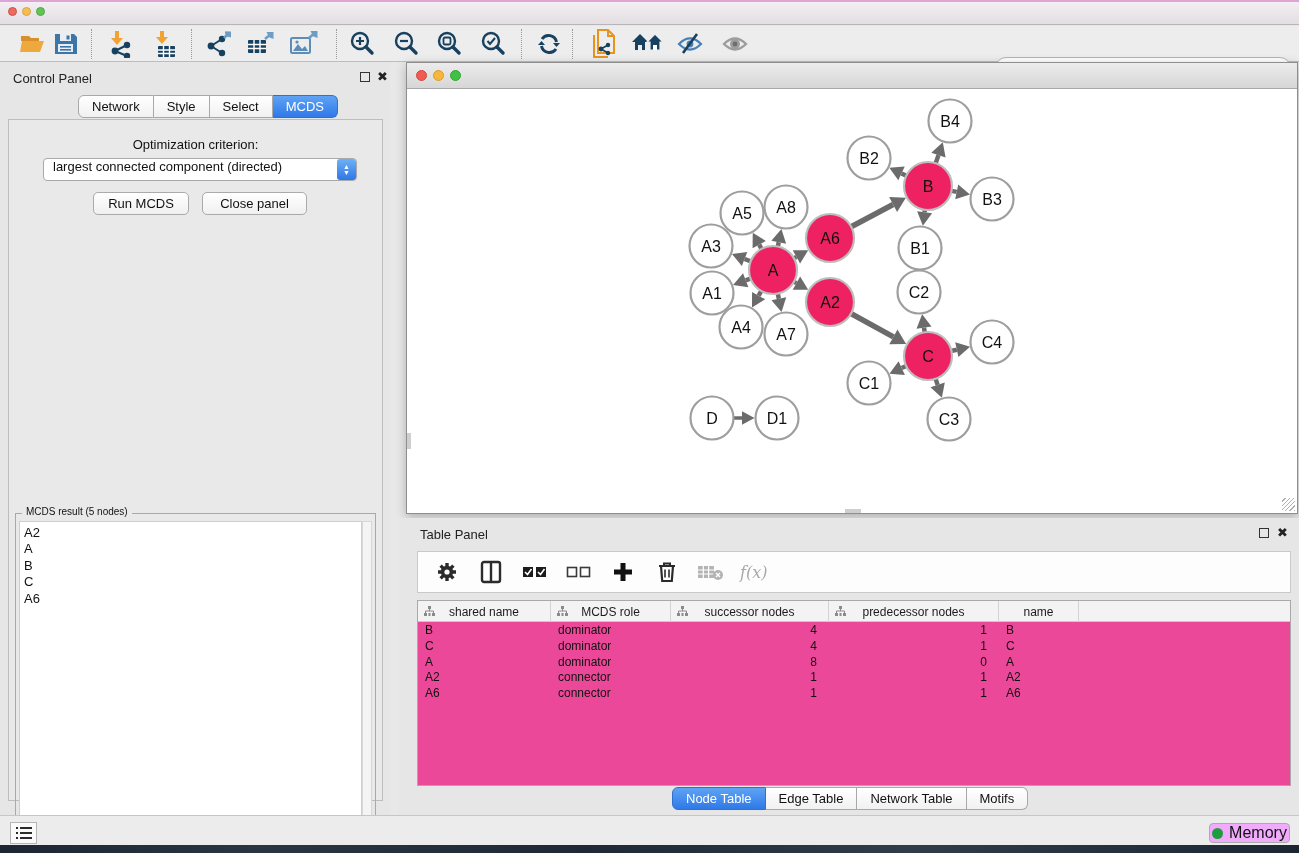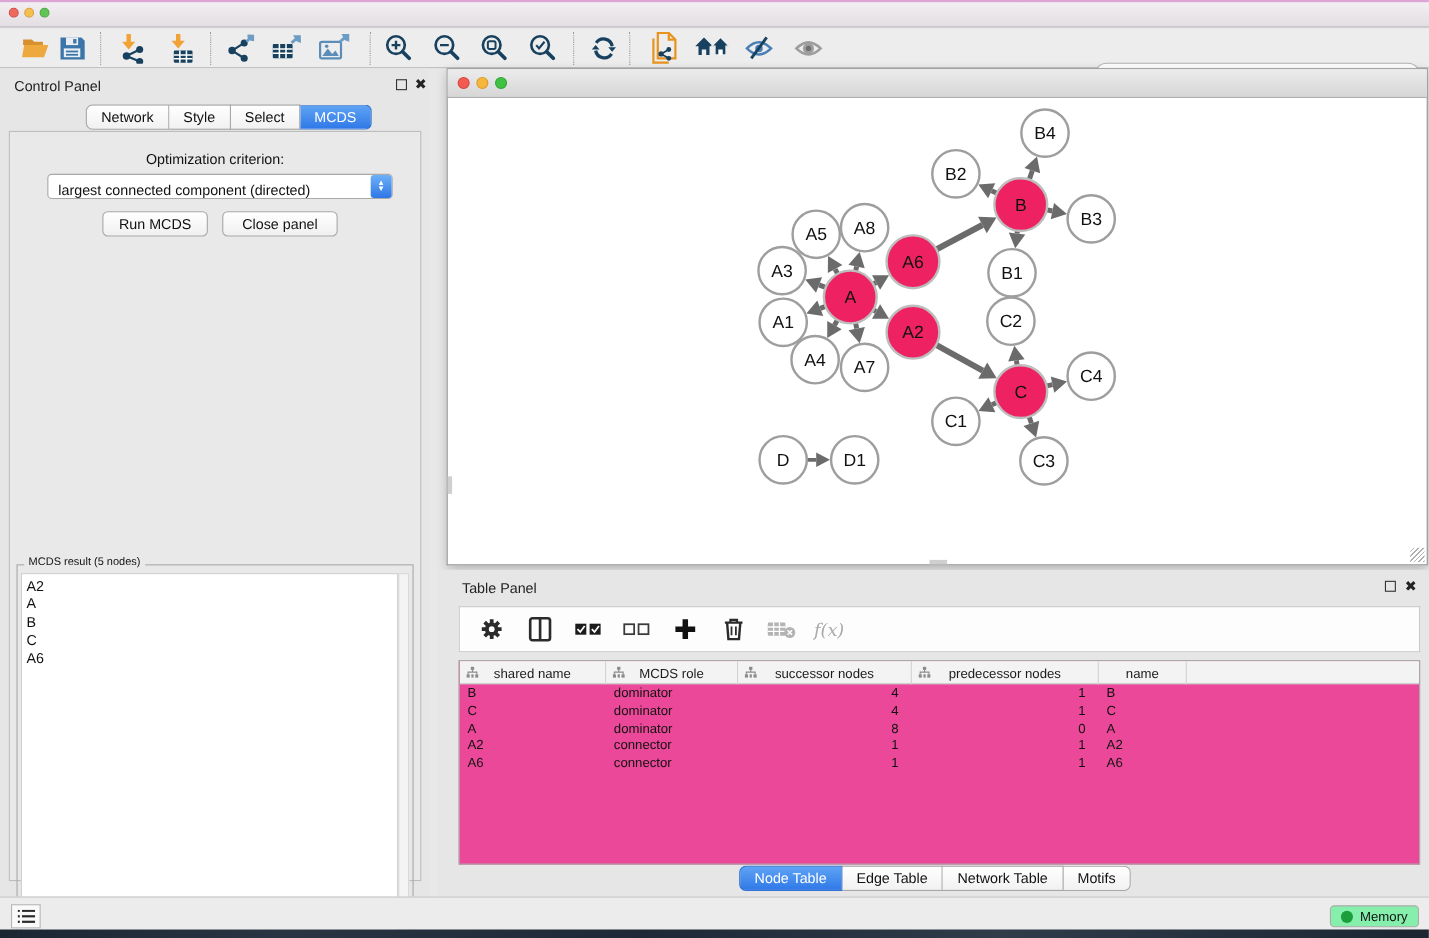--- a/index.html
+++ b/index.html
@@ -36,21 +36,21 @@
   .cp-tabs { position:absolute; left:78px; top:33px; height:23px; display:flex; }
   .seg-tab { height:23px; border:1px solid #a8a8a8; border-left:none; background:linear-gradient(#ffffff,#f1f1f1);
     font-size:13px; color:#111; display:flex; align-items:center; justify-content:center; padding:0 13px; }
   .seg-tab:first-child { border-left:1px solid #a8a8a8; border-radius:6px 0 0 6px; }
   .seg-tab:last-child { border-radius:0 6px 6px 0; }
   .seg-tab.active { background:linear-gradient(#5fa3f4,#2f79e8); color:#fff; border-color:#3070d0; }
   .cp-content { position:absolute; left:8px; top:57px; width:375px; height:682px;
     border:1px solid #bdbdbd; background:#e9e9e9; }
   .opt-label { position:absolute; left:0; width:100%; top:17px; text-align:center; font-size:13px; color:#111; }
   .dropdown { position:absolute; left:34px; top:38px; width:314px; height:23px; background:#fff;
-    border:1px solid #a9a9a9; border-radius:4px; display:flex; align-items:flex-end; }
+    border:1px solid #a9a9a9; border-radius:4px; display:flex; align-items:flex-start; }
   .dropdown .dd-text { flex:1; font-size:13px; color:#111; padding-left:9px; white-space:nowrap; }
   .dd-stepper { width:19px; height:21px; margin-right:0px; border-radius:3px; background:linear-gradient(#6db1f7,#2e77e6);
     display:flex; flex-direction:column; align-items:center; justify-content:center; gap:1px; }
   .dd-stepper span { color:#fff; font-size:7px; line-height:5px; }
   .btn { position:absolute; height:23px; background:linear-gradient(#ffffff,#f0f0f0); border:1px solid #aaa;
     border-radius:5px; font-size:13px; color:#111; display:flex; align-items:center; justify-content:center; }
   .groupbox { position:absolute; left:6px; top:393px; width:361px; height:340px; border:1px solid #a9a9a9; }
   .groupbox .legend { position:absolute; top:-8px; left:6px; background:#e9e9e9; padding:0 4px; font-size:10px; color:#111; }
   .mcds-list { position:absolute; left:3px; top:7px; right:13px; bottom:3px; background:#fff; border:1px solid #cfcfcf; padding:3px 0 0 4px; }
   .mcds-item { font-size:13px; color:#111; line-height:16.4px; }
@@ -84,21 +84,21 @@
   .dt-hcell svg { position:absolute; left:6px; top:5px; }
   .dt-rows { position:absolute; left:0; top:22px; width:100%; }
   .dt-row { display:flex; height:15.8px; }
   .dt-cell { font-size:12px; color:#111; line-height:15.8px; padding:0 12px 0 7px; white-space:nowrap; }
   .dt-cell.right { text-align:right; }
   .tp-tabs { position:absolute; left:274px; top:269px; height:23px; display:flex; }
 
   
   .statusbar { position:absolute; left:0; top:815px; width:1299px; height:30px; background:#ececec; border-top:1px solid #c6c6c6; }
   .list-btn { position:absolute; left:10px; top:6px; width:27px; height:22px; background:#fafafa; border:1px solid #b5b5b5; display:flex; align-items:center; justify-content:center; }
-  .memory-btn { position:absolute; right:9px; top:7px; width:81px; height:20px; background:#86efac; border:1px solid #ababab; border-radius:4px; display:flex; align-items:center; justify-content:center; gap:6px; font-size:12px; color:#111; }
+  .memory-btn { position:absolute; right:9px; top:7px; width:81px; height:20px; background:#f0abfc; border:1px solid #ababab; border-radius:4px; display:flex; align-items:center; justify-content:center; gap:6px; font-size:16px; color:#111; }
   .mem-dot { width:11px; height:11px; border-radius:50%; background:#1d9e3c; }
   .desktop-strip { position:absolute; left:0; top:845px; width:1299px; height:8px;
     background:linear-gradient(90deg,#1c2633,#2a3543 20%,#1e2836 45%,#303c4a 70%,#1c2633); }
 </style>
 </head>
 <body>
 
 <div id="app">
 
   <div class="titlebar">

